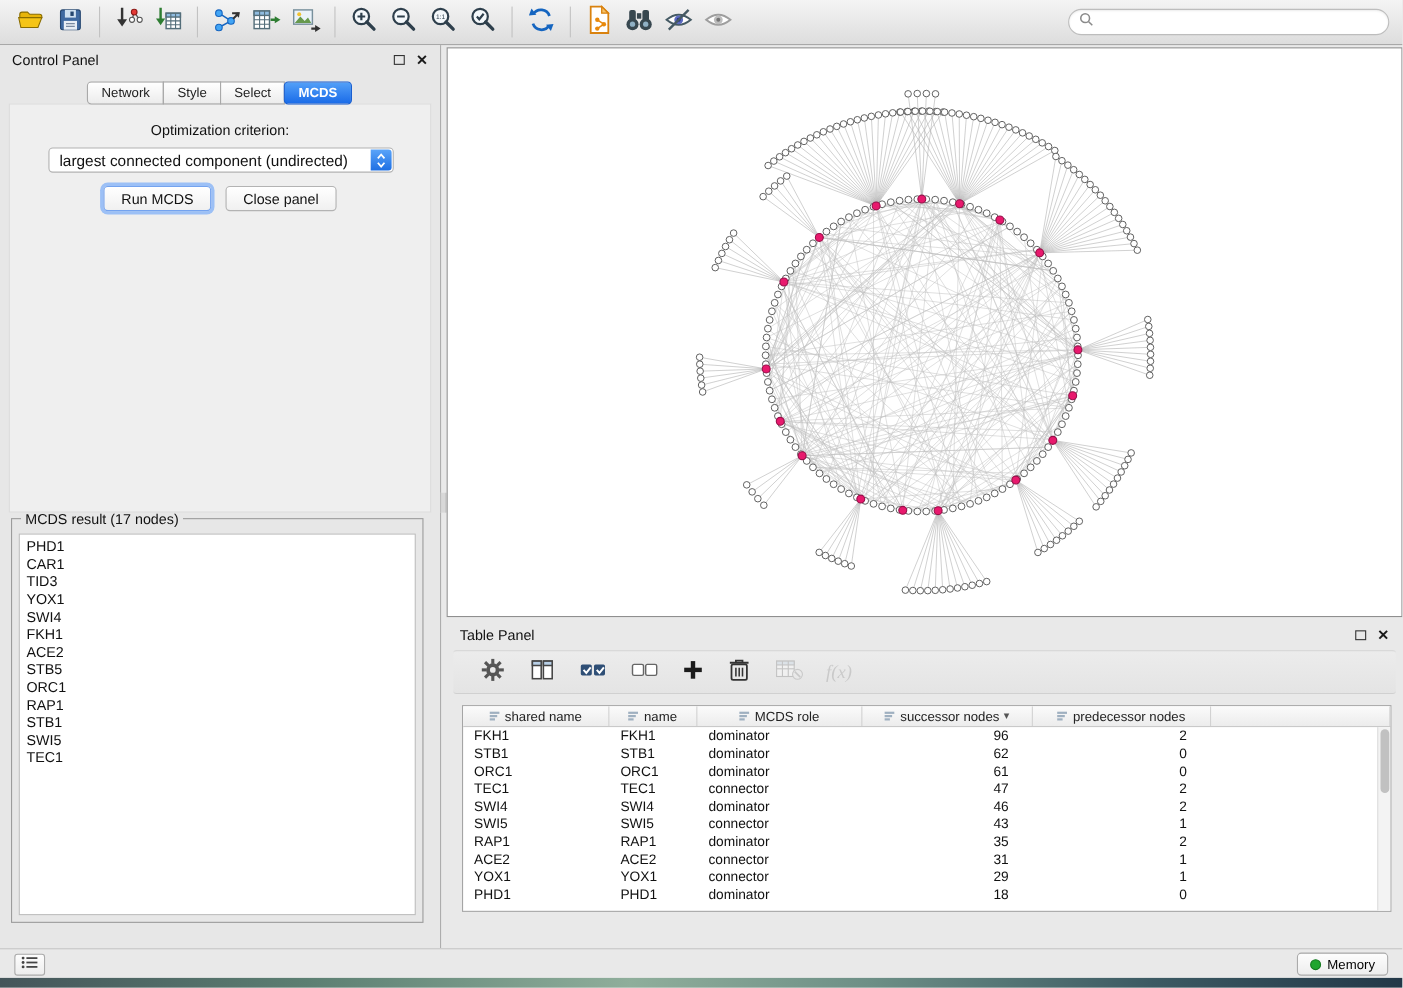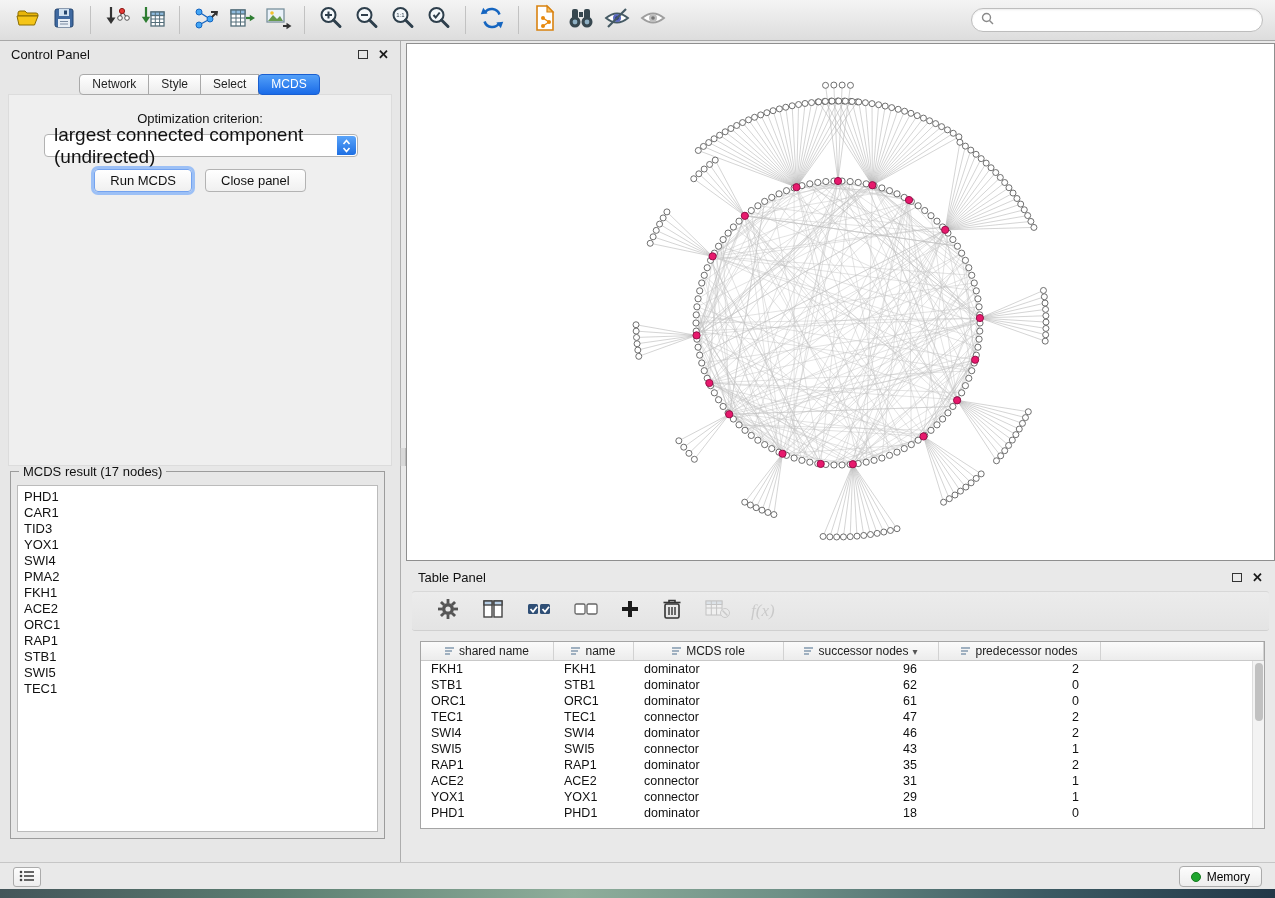--- a/index.html
+++ b/index.html
@@ -26,26 +26,26 @@
   .control-panel { position:absolute; left:0; top:41px; width:401px; height:821px;
     background:#e7e7e7; border-right:1px solid #adadad; }
   .panel-title-row { height:26px; display:flex; align-items:center; padding:0 11px; font-size:13px; }
   .win-btns { margin-left:auto; display:flex; gap:10px; align-items:center; }
   .float-btn { width:10px; height:9px; border:1.2px solid #333; background:transparent; }
   .close-btn { font-size:13px; font-weight:bold; color:#1a1a1a; line-height:1; }
   .ctrl-tabs { display:flex; justify-content:center; margin-top:7px; position:relative; z-index:2; }
   .ctrl-tab { font-size:12px; padding:2px 12px 3px; background:linear-gradient(#ffffff,#ececec);
     border:1px solid #a9a9a9; margin-left:-1px; color:#222; }
   .ctrl-tab:first-child { border-radius:4px 0 0 4px; }
-  .ctrl-tab:last-child { border-radius:0 4px 4px 0; }
+  .ctrl-tab:last-child { border-radius:0 4px 4px 0;font-weight:bold; }
   .ctrl-tab.active { background:linear-gradient(#53a0f8,#1a6be8); color:#fff; border-color:#1a5fd0; border-radius:4px; }
   .tab-body { position:absolute; left:8px; right:8px; top:53px; height:372px; background:#efefef; border:1px solid #dcdcdc; }
   .opt-label { position:absolute; left:0; width:100%; top:70px; text-align:center; font-size:13px; }
   .mcds-select { position:absolute; left:44px; top:93px; width:314px; height:23px; background:#fff;
-    border:1px solid #b2b2b2; border-radius:4px; font-size:19px; display:flex; align-items:center; padding-left:9px; }
+    border:1px solid #b2b2b2; border-radius:4px; font-size:14px; display:flex; align-items:center; padding-left:9px; }
   .select-stepper { position:absolute; right:1px; top:1px; bottom:1px; width:19px;
     background:linear-gradient(#5aa4f9,#1e6fe3); border-radius:0 3px 3px 0;
     display:flex; align-items:center; justify-content:center; }
   .btn-row { position:absolute; top:128px; left:0; width:100%; display:flex; justify-content:center; gap:13px; }
   .mac-btn { height:23px; padding:0 15px; font-size:13px; background:linear-gradient(#ffffff,#f0f0f0);
     border:1px solid #b3b3b3; border-radius:4px; color:#111; font-family:inherit; }
   .mac-btn.focused { box-shadow:0 0 0 3px rgba(100,160,250,.6); border-color:#74a3ef; }
   fieldset.mcds-result { position:absolute; left:10px; top:423px; width:375px; height:375px;
     border:1px solid #9c9c9c; margin:0; padding:0; }
   fieldset.mcds-result legend { font-size:13px; margin-left:8px; padding:0 4px; }
@@ -300,23 +300,23 @@
     <button class="mac-btn">Close panel</button>
   </div>
   <fieldset class="mcds-result">
     <legend>MCDS result (17 nodes)</legend>
     <div class="result-list" id="result-list">
         <div class="result-item">PHD1</div>
         <div class="result-item">CAR1</div>
         <div class="result-item">TID3</div>
         <div class="result-item">YOX1</div>
         <div class="result-item">SWI4</div>
-        <div class="result-item">PMA2</div>
         <div class="result-item">FKH1</div>
         <div class="result-item">ACE2</div>
+        <div class="result-item">STB5</div>
         <div class="result-item">ORC1</div>
         <div class="result-item">RAP1</div>
         <div class="result-item">STB1</div>
         <div class="result-item">SWI5</div>
         <div class="result-item">TEC1</div>
       </div>
   </fieldset>
 </div>
 
 <div class="splitter-handle"></div>

